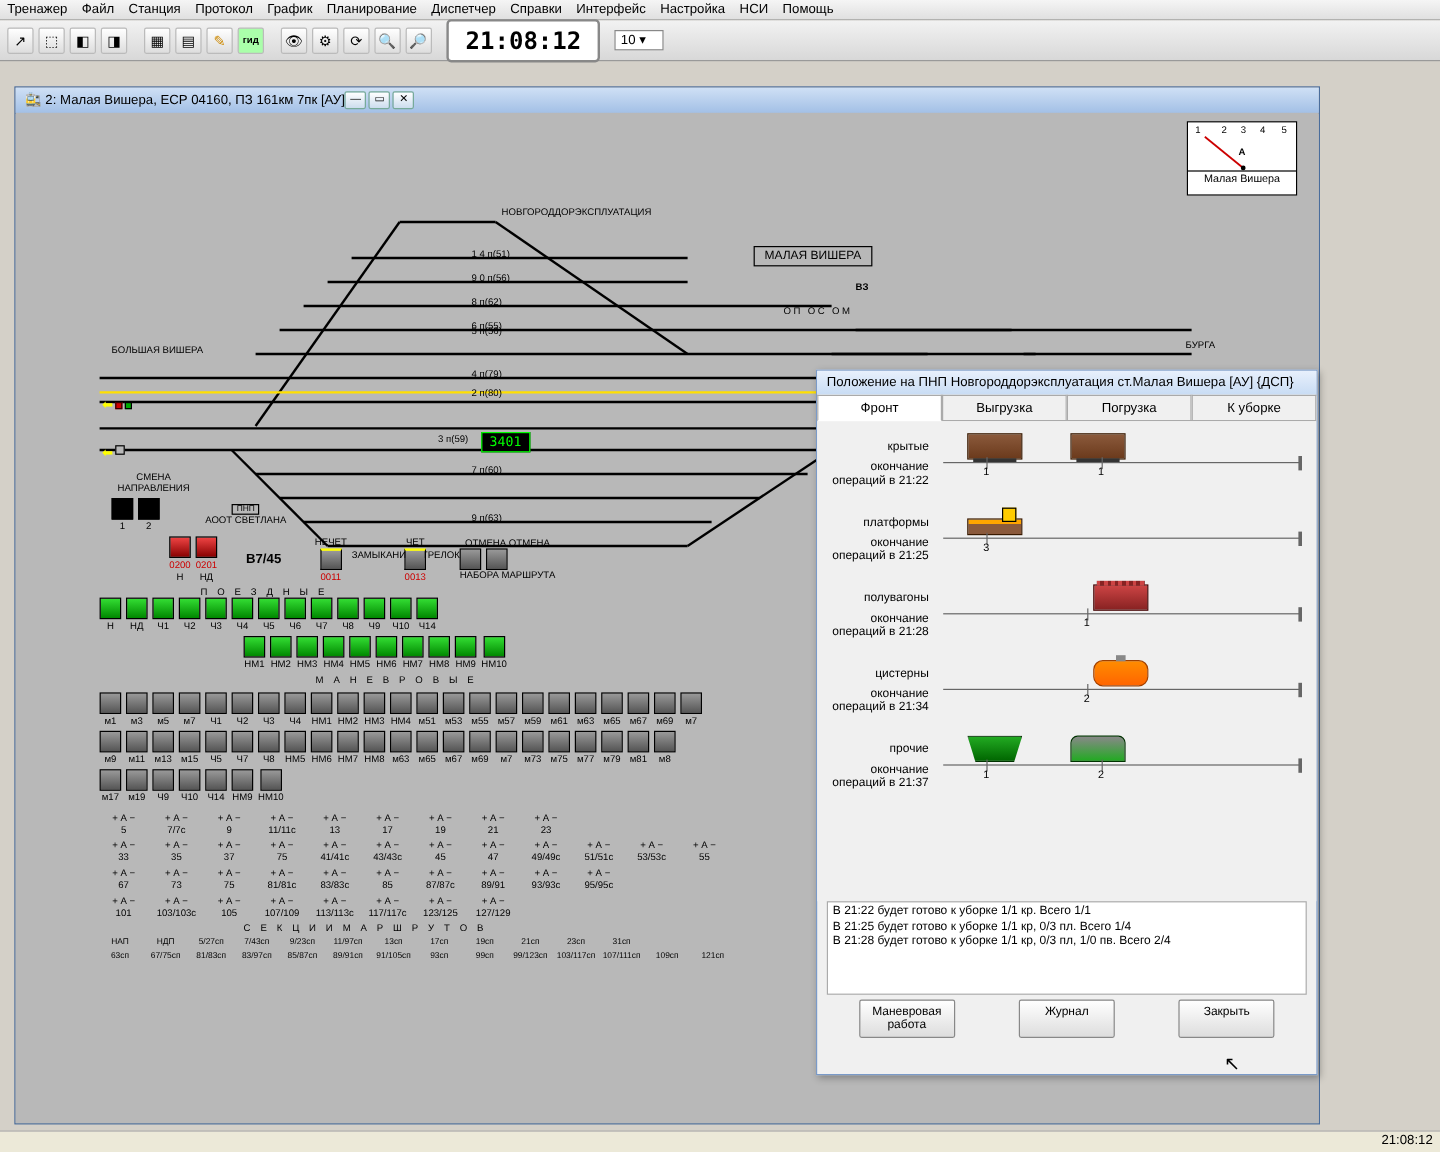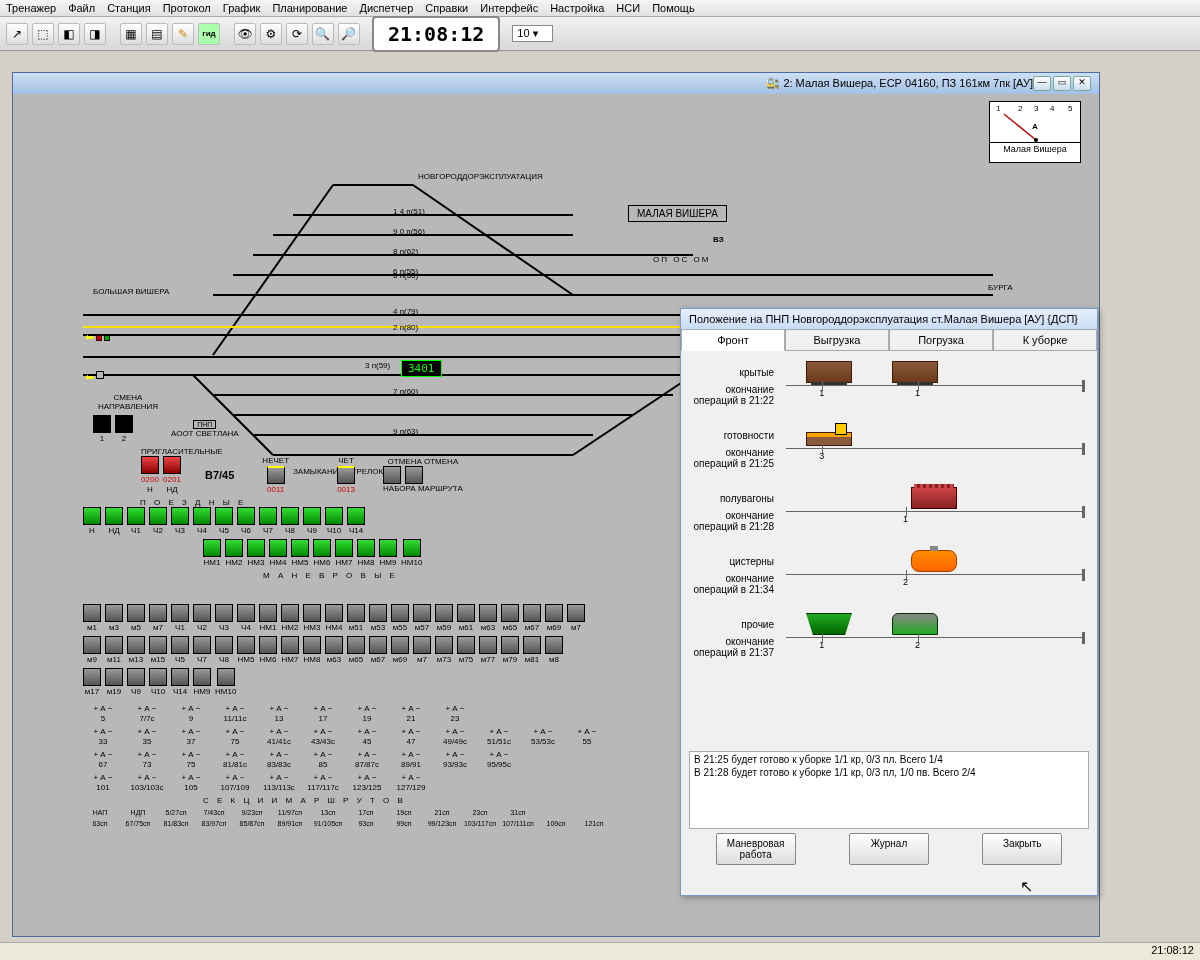--- a/index.html
+++ b/index.html
@@ -10,21 +10,21 @@
 .menubar span { cursor: default; }
 
 
 .toolbar { background: linear-gradient(#f2f2f2,#d8d8d8); border-bottom: 1px solid #999; padding: 3px 6px; display: flex; align-items: center; gap: 4px; height: 34px; }
 .tbtn { width: 22px; height: 22px; border: 1px solid #bbb; background: linear-gradient(#fff,#ddd); border-radius: 2px; display: flex; align-items: center; justify-content: center; font-size: 12px; }
 .clock { border: 2px solid #888; background: #fff; padding: 4px 14px; font-size: 20px; font-weight: bold; font-family: monospace; border-radius: 4px; margin: 0 8px; }
 .sel10 { border: 1px solid #888; background: #fff; padding: 1px 14px 1px 4px; }
 
 
 .subwin { position: absolute; left: 12px; top: 72px; width: 1088px; height: 865px; border: 1px solid #4a6d9c; background: #b8b8b8; }
-.subwin-title { background: linear-gradient(#cfe0f5,#a3c0e6); padding: 3px 8px; font-size: 11px; display: flex; justify-content: flex-end; align-items: center; }
+.subwin-title { background: linear-gradient(#cfe0f5,#a3c0e6); padding: 3px 8px; font-size: 11px; display: flex; justify-content: flex-start; align-items: center; }
 .subwin-title .wbtns { display: flex; gap: 2px; }
 .subwin-title .wb { width: 18px; height: 15px; border: 1px solid #7a9; background: linear-gradient(#fff,#cde); font-size: 9px; text-align: center; border-radius: 2px; }
 
 
 .diagram { position: absolute; left: 0; top: 22px; right: 0; bottom: 0; background: #b8b8b8; overflow: hidden; }
 
 
 .gauge { position: absolute; right: 18px; top: 6px; width: 92px; height: 62px; background: #fff; border: 1px solid #000; }
 .gauge-top { height: 40px; position: relative; font-size: 8px; }
 .gauge-top .num { position: absolute; top: 2px; font-size: 8px; }
@@ -223,21 +223,20 @@
             <div class="sq black"></div>
             <div class="lbl">2</div>
           </div>
         <div style="width:30px"></div>
         <div style="display:flex;flex-direction:column;align-items:center">
           <div style="border:1px solid #000;padding:0 3px;font-size:7px">ПНП</div>
           <div>АООТ СВЕТЛАНА</div>
         </div>
       </div>
 
-      <div style="margin-top:2px;margin-left:58px">ПРИГЛАСИТЕЛЬНЫЕ</div>
       <div class="ctrlrow" style="margin-left:58px">
         <div class="col">
             <div class="sq red"></div>
             <div class="lbl" style="color:#c00">0200</div>
             <div class="lbl">Н</div>
           </div>
         <div class="col">
             <div class="sq red"></div>
             <div class="lbl" style="color:#c00">0201</div>
             <div class="lbl">НД</div>
@@ -262,21 +261,21 @@
         <div style="text-align:center">
             <div>ОТМЕНА ОТМЕНА</div>
           <div style="display:flex;gap:4px">
               <div class="sq gray"></div>
               <div class="sq gray"></div>
             </div>
           <div>НАБОРА МАРШРУТА</div>
         </div>
       </div>
 
-      <div style="margin-left:57px;letter-spacing:3px">П О Е З Д Н Ы Е</div>
+      <div style="margin-left:84px;letter-spacing:3px">П О Е З Д Н Ы Е</div>
       <div class="ctrlrow" id="poezd-row">
           <div class="col">
             <div class="sq green"></div>
             <div class="lbl">Н</div>
           </div>
           <div class="col">
             <div class="sq green"></div>
             <div class="lbl">НД</div>
           </div>
           <div class="col">
@@ -374,21 +373,21 @@
         <div style="display:flex;gap:4px;justify-content:center">
             <div class="sq gray"></div>
           <div class="col">
               <div class="sq red"></div>
               <div class="lbl" style="color:#c00">0043</div>
               <div class="lbl">ВК</div>
             </div>
         </div>
       </div>
 
-      <div class="ctrlrow" id="m1-row" style="margin-top:24px">
+      <div class="ctrlrow" id="m1-row" style="margin-top:6px">
           <div class="col">
             <div class="sq gray"></div>
             <div class="lbl">м1</div>
           </div>
           <div class="col">
             <div class="sq gray"></div>
             <div class="lbl">м3</div>
           </div>
           <div class="col">
             <div class="sq gray"></div>
@@ -873,21 +872,21 @@
             <div class="tick" style="left:12%"></div>
             <div class="ticklbl" style="left:12%">1</div>
             <div class="tick" style="left:44%"></div>
             <div class="ticklbl" style="left:44%">1</div>
             <div class="endtick"></div>
           </div>
     </div>
       </div>
       <div class="wagon-row">
     <div class="wagon-left">
-          <div>готовности</div>
+          <div>платформы</div>
           <div style="margin-top:6px">окончание операций в 21:25</div>
         </div>
     <div class="wagon-right">
       <div class="wagons-icons" style="">
             <div class="wagon-icon flatcar"></div>
           </div>
       <div class="timeline">
             <div class="tick" style="left:12%"></div>
             <div class="ticklbl" style="left:12%">3</div>
             <div class="endtick"></div>
@@ -940,20 +939,21 @@
             <div class="tick" style="left:12%"></div>
             <div class="ticklbl" style="left:12%">1</div>
             <div class="tick" style="left:44%"></div>
             <div class="ticklbl" style="left:44%">2</div>
             <div class="endtick"></div>
           </div>
     </div>
       </div>
     </div>
   <div class="log" id="log">
+      <div>В 21:22 будет готово к уборке 1/1 кр. Всего 1/1</div>
       <div>В 21:25 будет готово к уборке 1/1 кр, 0/3 пл. Всего 1/4</div>
       <div>В 21:28 будет готово к уборке 1/1 кр, 0/3 пл, 1/0 пв. Всего 2/4</div>
     </div>
   <div class="dlg-btns">
     <div class="btn" style="white-space:pre-line">Маневровая
 работа</div>
     <div class="btn">Журнал</div>
     <div class="btn">Закрыть</div>
   </div>
 </div>

